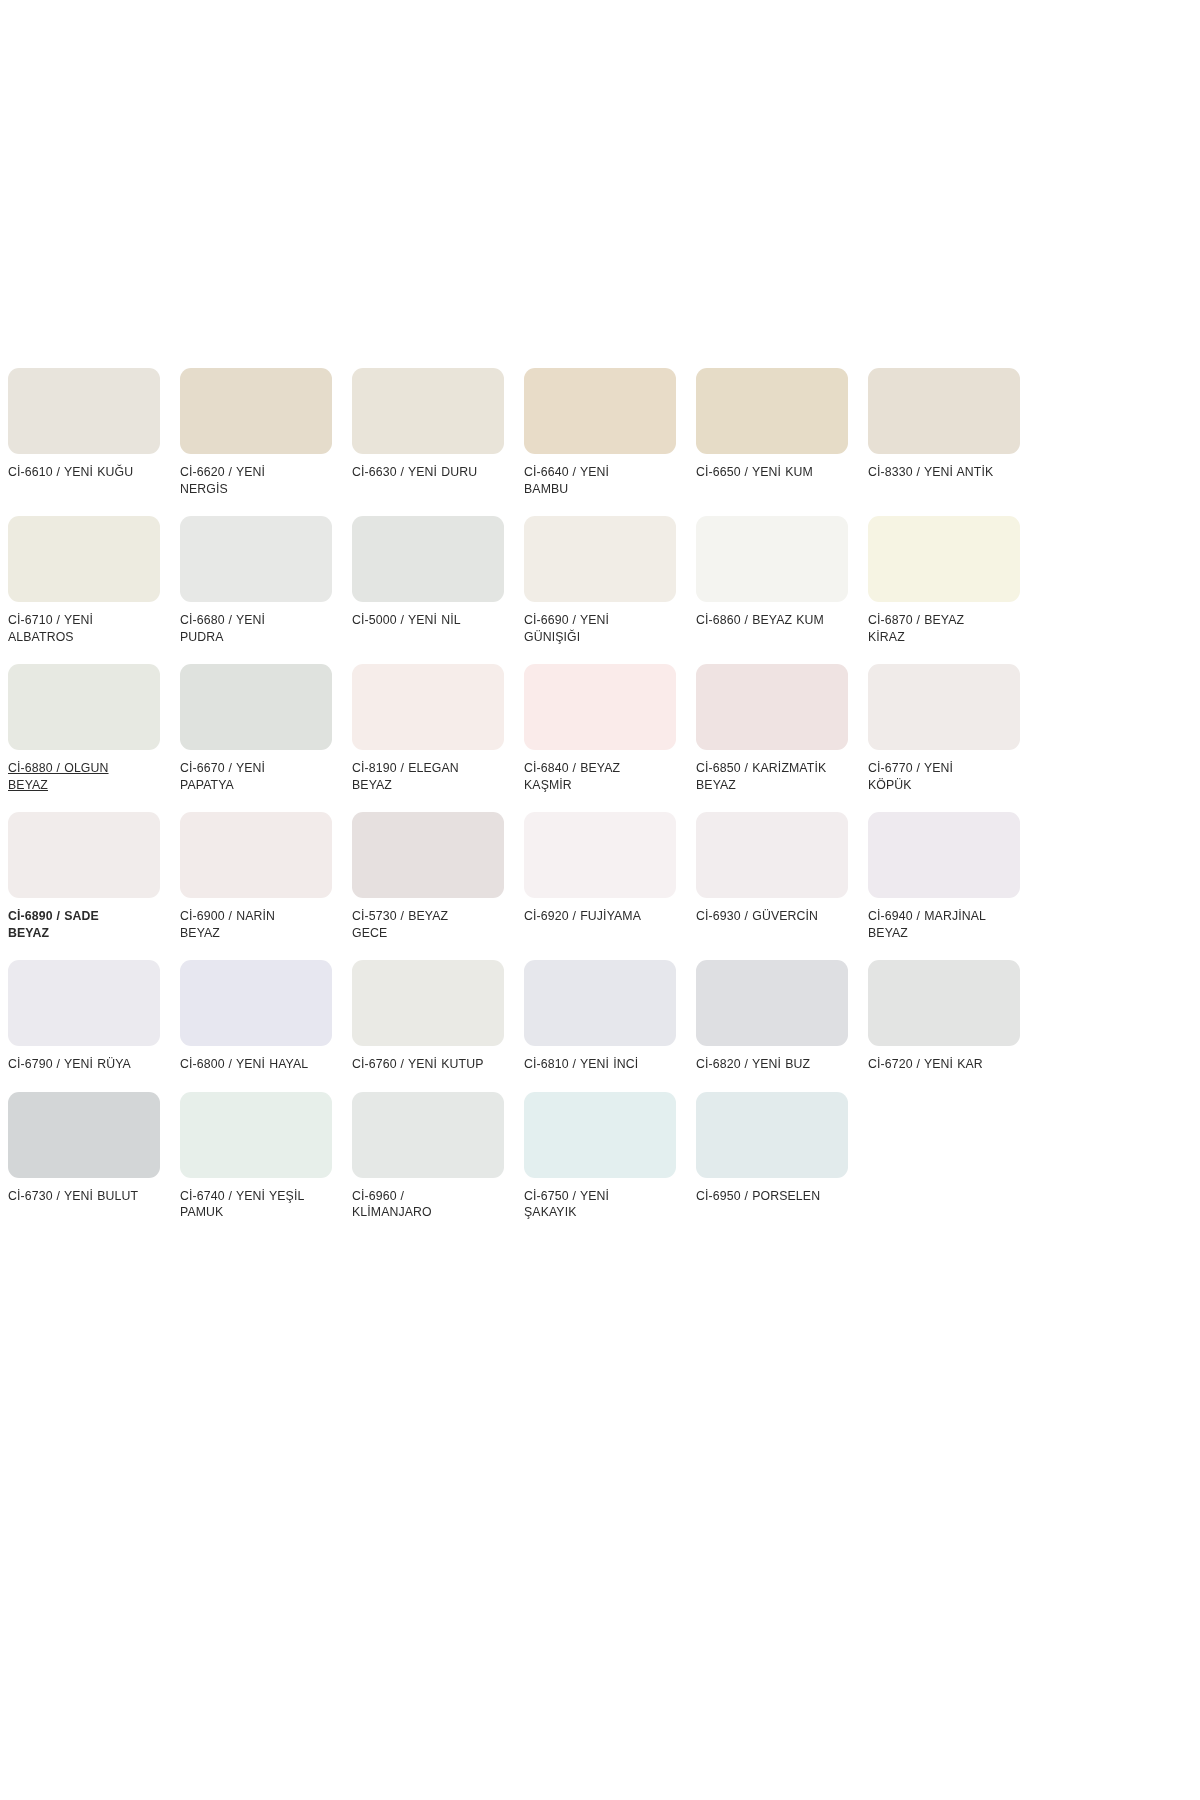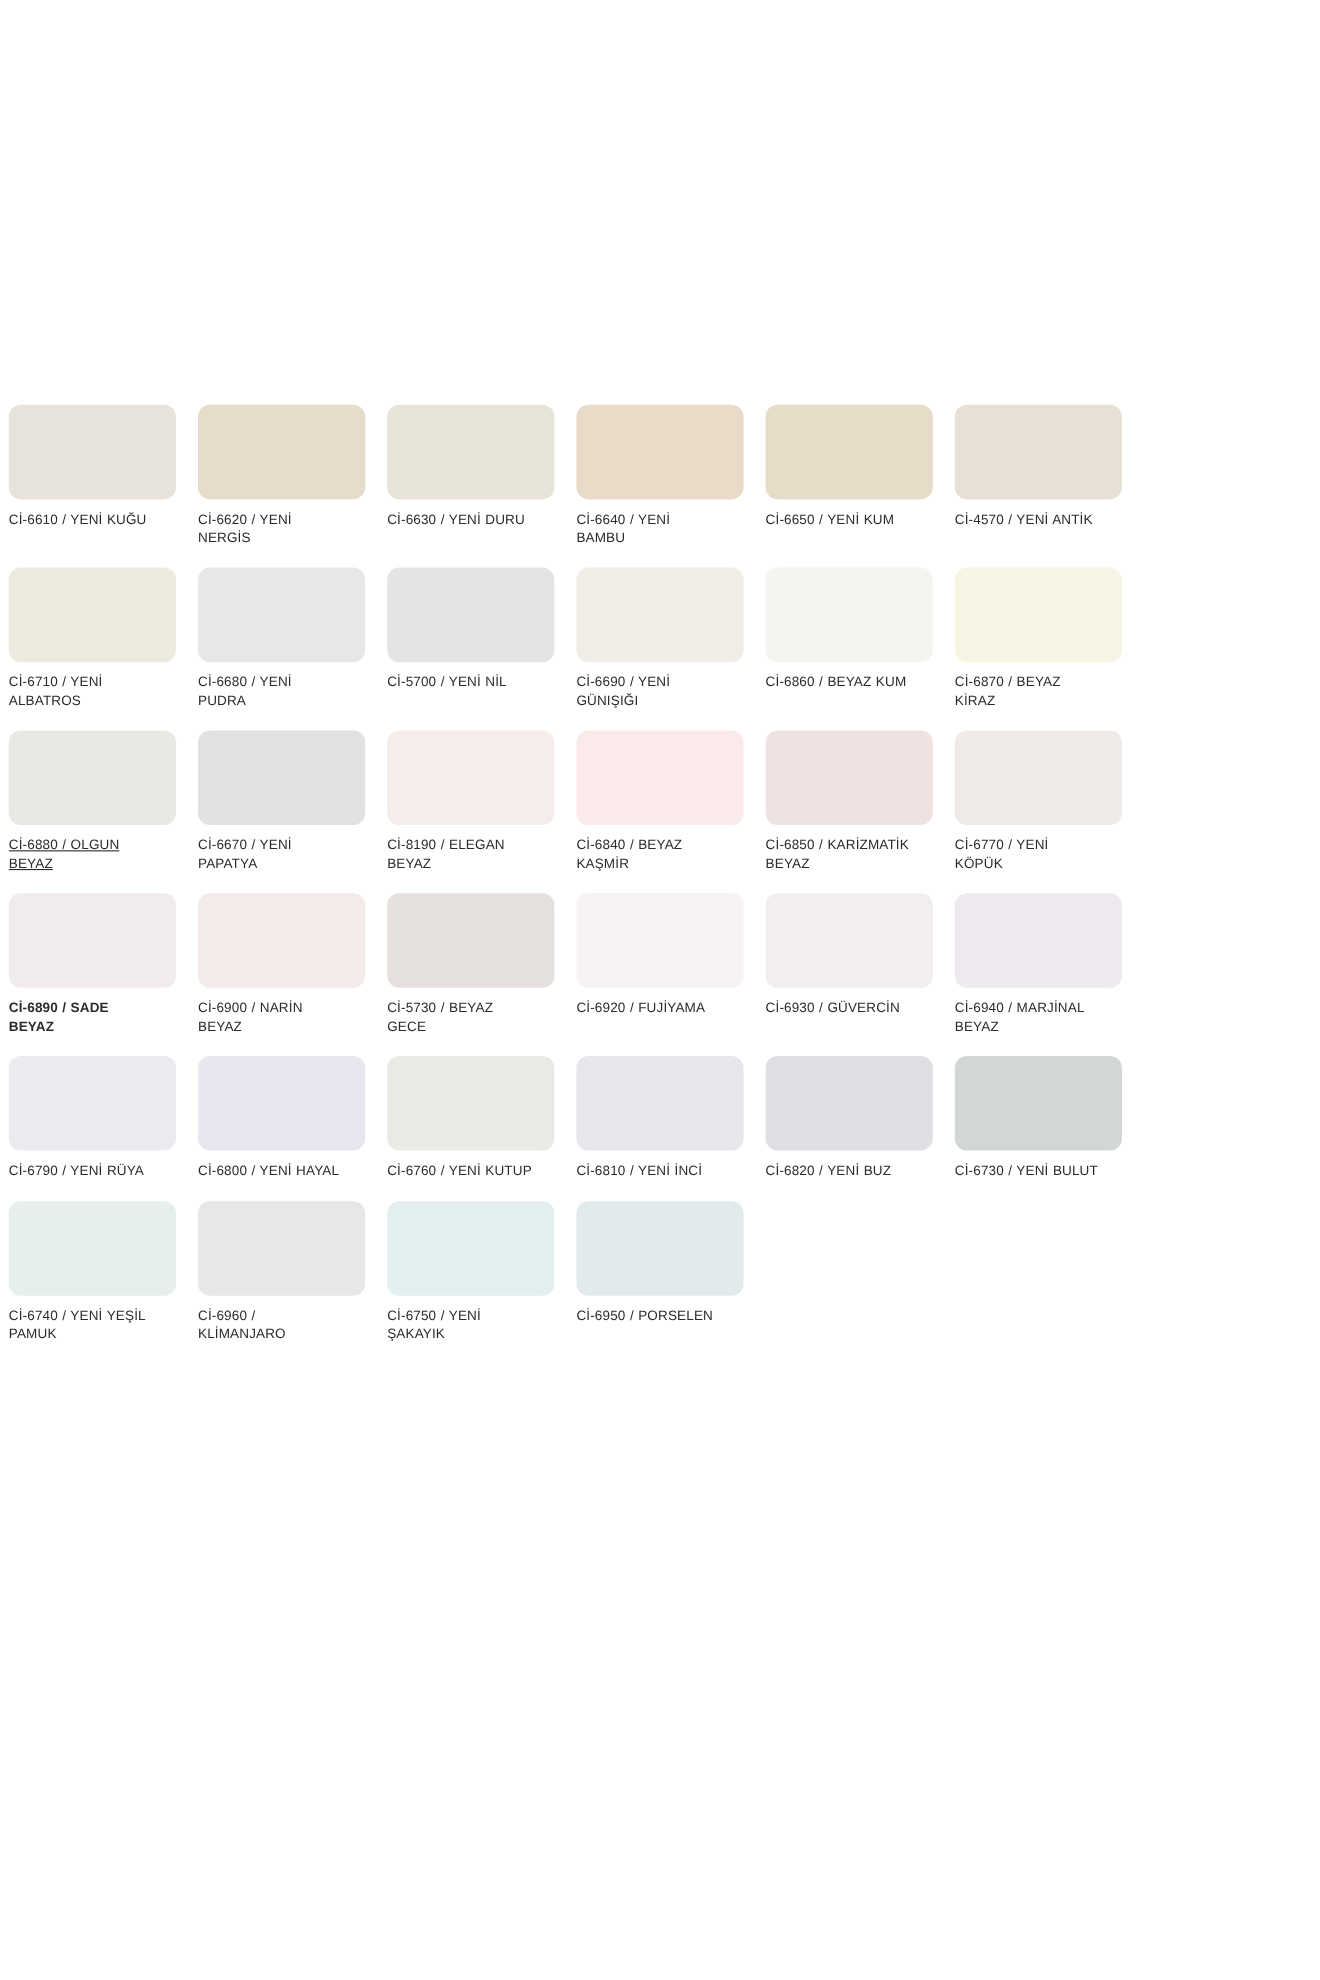--- a/index.html
+++ b/index.html
@@ -81,33 +81,33 @@
       <div class="swatch-cell">
         <div class="swatch-chip" style="background-color: rgb(232, 220, 200); border-radius: 11px;"></div>
         <div class="swatch-label" style="color: rgb(43, 43, 43);">Cİ-6640 / YENİ BAMBU</div>
       </div>
       <div class="swatch-cell">
         <div class="swatch-chip" style="background-color: rgb(230, 220, 199); border-radius: 11px;"></div>
         <div class="swatch-label" style="color: rgb(43, 43, 43);">Cİ-6650 / YENİ KUM</div>
       </div>
       <div class="swatch-cell">
         <div class="swatch-chip" style="background-color: rgb(231, 224, 212); border-radius: 11px;"></div>
-        <div class="swatch-label" style="color: rgb(43, 43, 43);">Cİ-4570 / YENİ ANTİK</div>
+        <div class="swatch-label" style="color: rgb(43, 43, 43);">Cİ-8330 / YENİ ANTİK</div>
       </div>
       <div class="swatch-cell">
         <div class="swatch-chip" style="background-color: rgb(237, 235, 224); border-radius: 11px;"></div>
         <div class="swatch-label" style="color: rgb(43, 43, 43);">Cİ-6710 / YENİ ALBATROS</div>
       </div>
       <div class="swatch-cell">
         <div class="swatch-chip" style="background-color: rgb(231, 232, 230); border-radius: 11px;"></div>
         <div class="swatch-label" style="color: rgb(43, 43, 43);">Cİ-6680 / YENİ PUDRA</div>
       </div>
       <div class="swatch-cell">
         <div class="swatch-chip" style="background-color: rgb(227, 229, 226); border-radius: 11px;"></div>
-        <div class="swatch-label" style="color: rgb(43, 43, 43);">Cİ-5700 / YENİ NİL</div>
+        <div class="swatch-label" style="color: rgb(43, 43, 43);">Cİ-5000 / YENİ NİL</div>
       </div>
       <div class="swatch-cell">
         <div class="swatch-chip" style="background-color: rgb(241, 237, 230); border-radius: 11px;"></div>
         <div class="swatch-label" style="color: rgb(43, 43, 43);">Cİ-6690 / YENİ GÜNIŞIĞI</div>
       </div>
       <div class="swatch-cell">
         <div class="swatch-chip" style="background-color: rgb(244, 244, 240); border-radius: 11px;"></div>
         <div class="swatch-label" style="color: rgb(43, 43, 43);">Cİ-6860 / BEYAZ KUM</div>
       </div>
       <div class="swatch-cell">
@@ -176,20 +176,24 @@
       </div>
       <div class="swatch-cell">
         <div class="swatch-chip" style="background-color: rgb(230, 231, 236); border-radius: 11px;"></div>
         <div class="swatch-label" style="color: rgb(43, 43, 43);">Cİ-6810 / YENİ İNCİ</div>
       </div>
       <div class="swatch-cell">
         <div class="swatch-chip" style="background-color: rgb(222, 223, 226); border-radius: 11px;"></div>
         <div class="swatch-label" style="color: rgb(43, 43, 43);">Cİ-6820 / YENİ BUZ</div>
       </div>
       <div class="swatch-cell">
+        <div class="swatch-chip" style="background-color: rgb(227, 228, 227); border-radius: 11px;"></div>
+        <div class="swatch-label" style="color: rgb(43, 43, 43);">Cİ-6720 / YENİ KAR</div>
+      </div>
+      <div class="swatch-cell">
         <div class="swatch-chip" style="background-color: rgb(211, 214, 215); border-radius: 11px;"></div>
         <div class="swatch-label" style="color: rgb(43, 43, 43);">Cİ-6730 / YENİ BULUT</div>
       </div>
       <div class="swatch-cell">
         <div class="swatch-chip" style="background-color: rgb(231, 239, 234); border-radius: 11px;"></div>
         <div class="swatch-label" style="color: rgb(43, 43, 43);">Cİ-6740 / YENİ YEŞİL PAMUK</div>
       </div>
       <div class="swatch-cell">
         <div class="swatch-chip" style="background-color: rgb(229, 232, 230); border-radius: 11px;"></div>
         <div class="swatch-label" style="color: rgb(43, 43, 43);">Cİ-6960 / KLİMANJARO</div>

